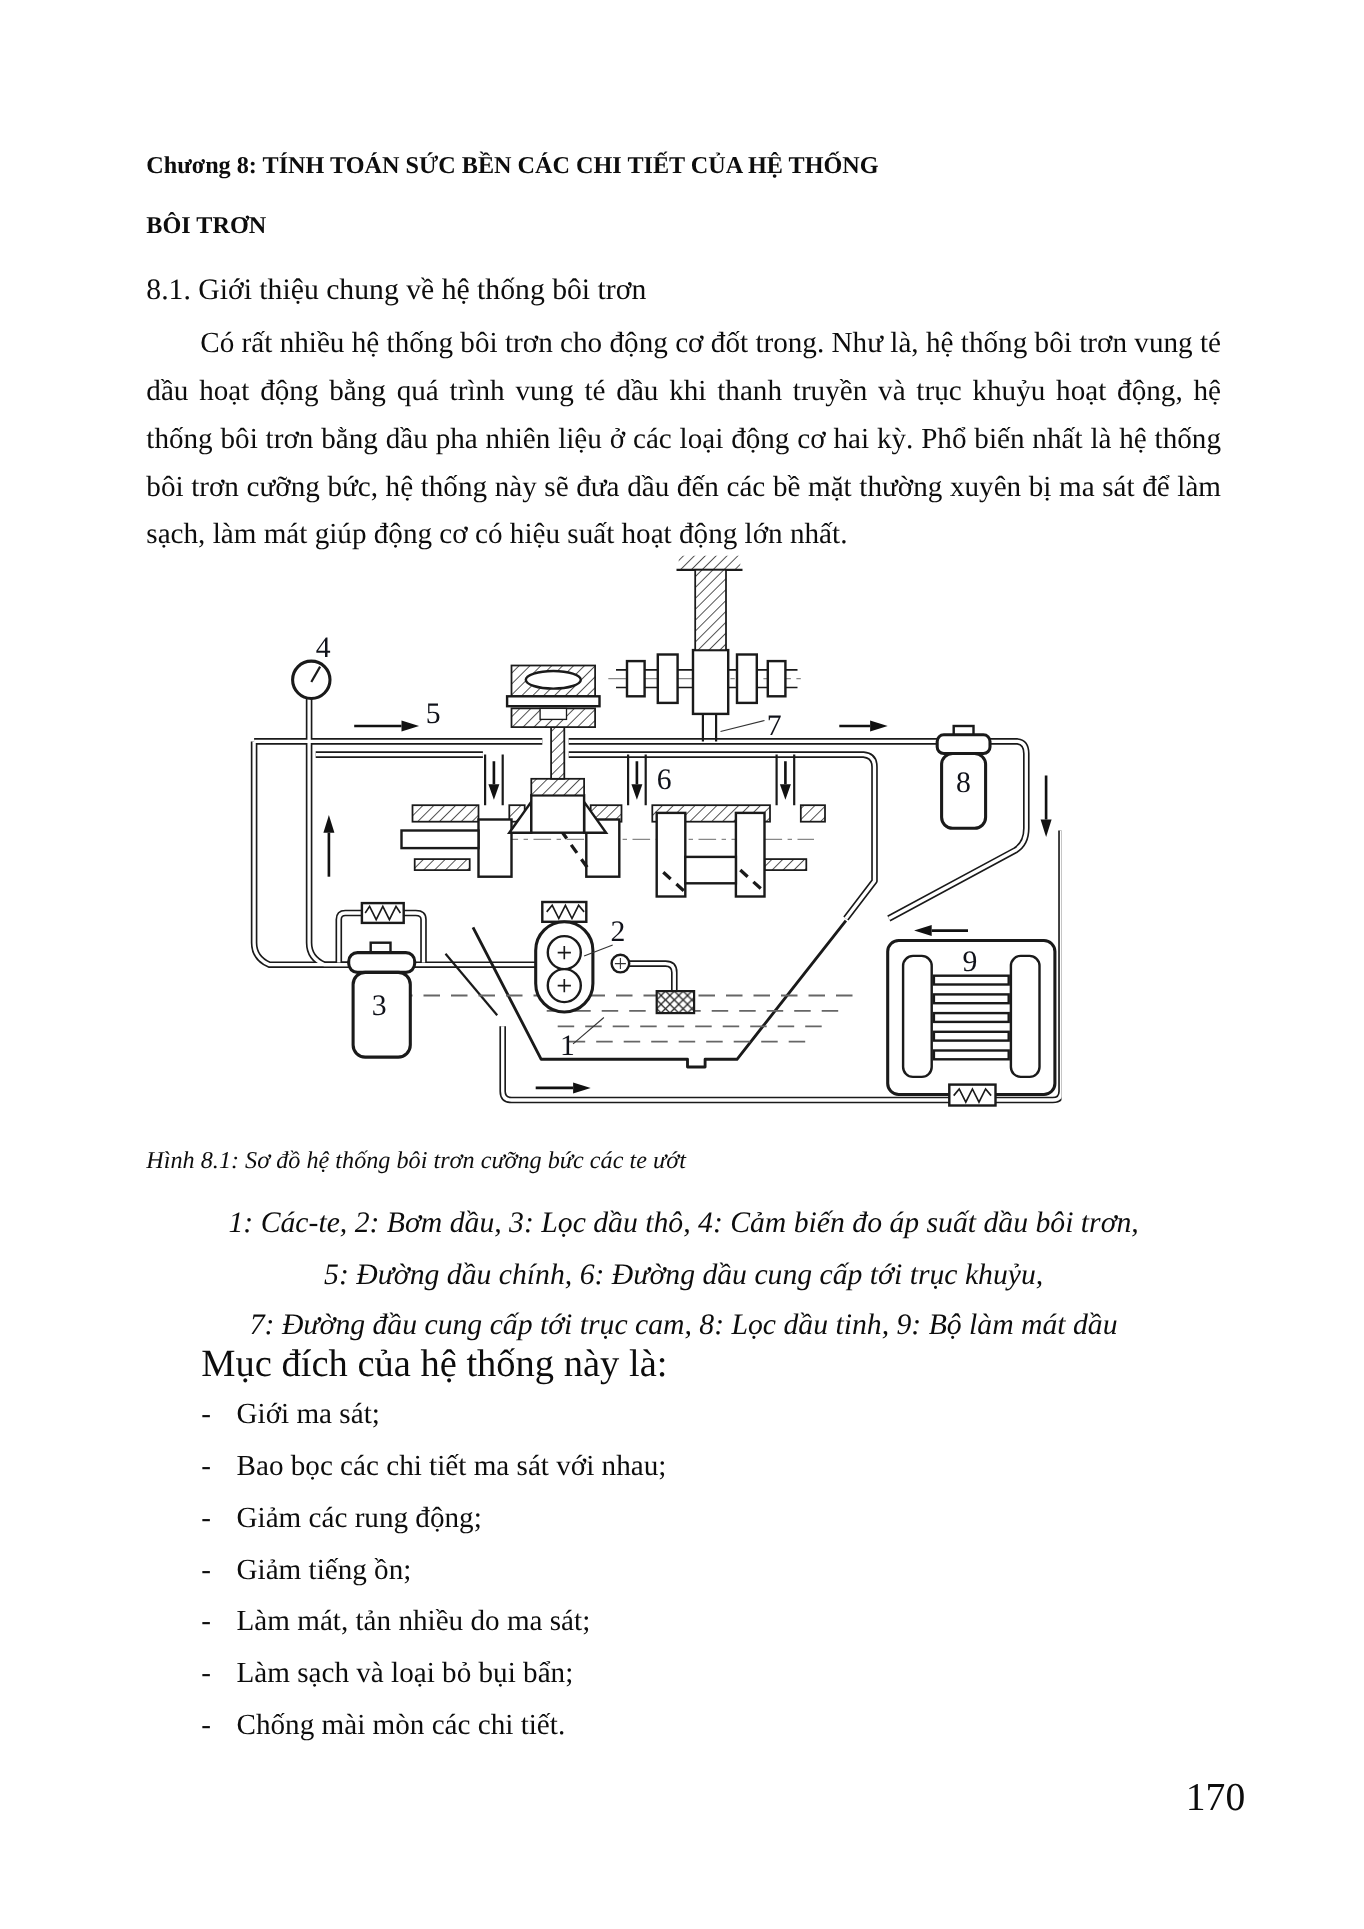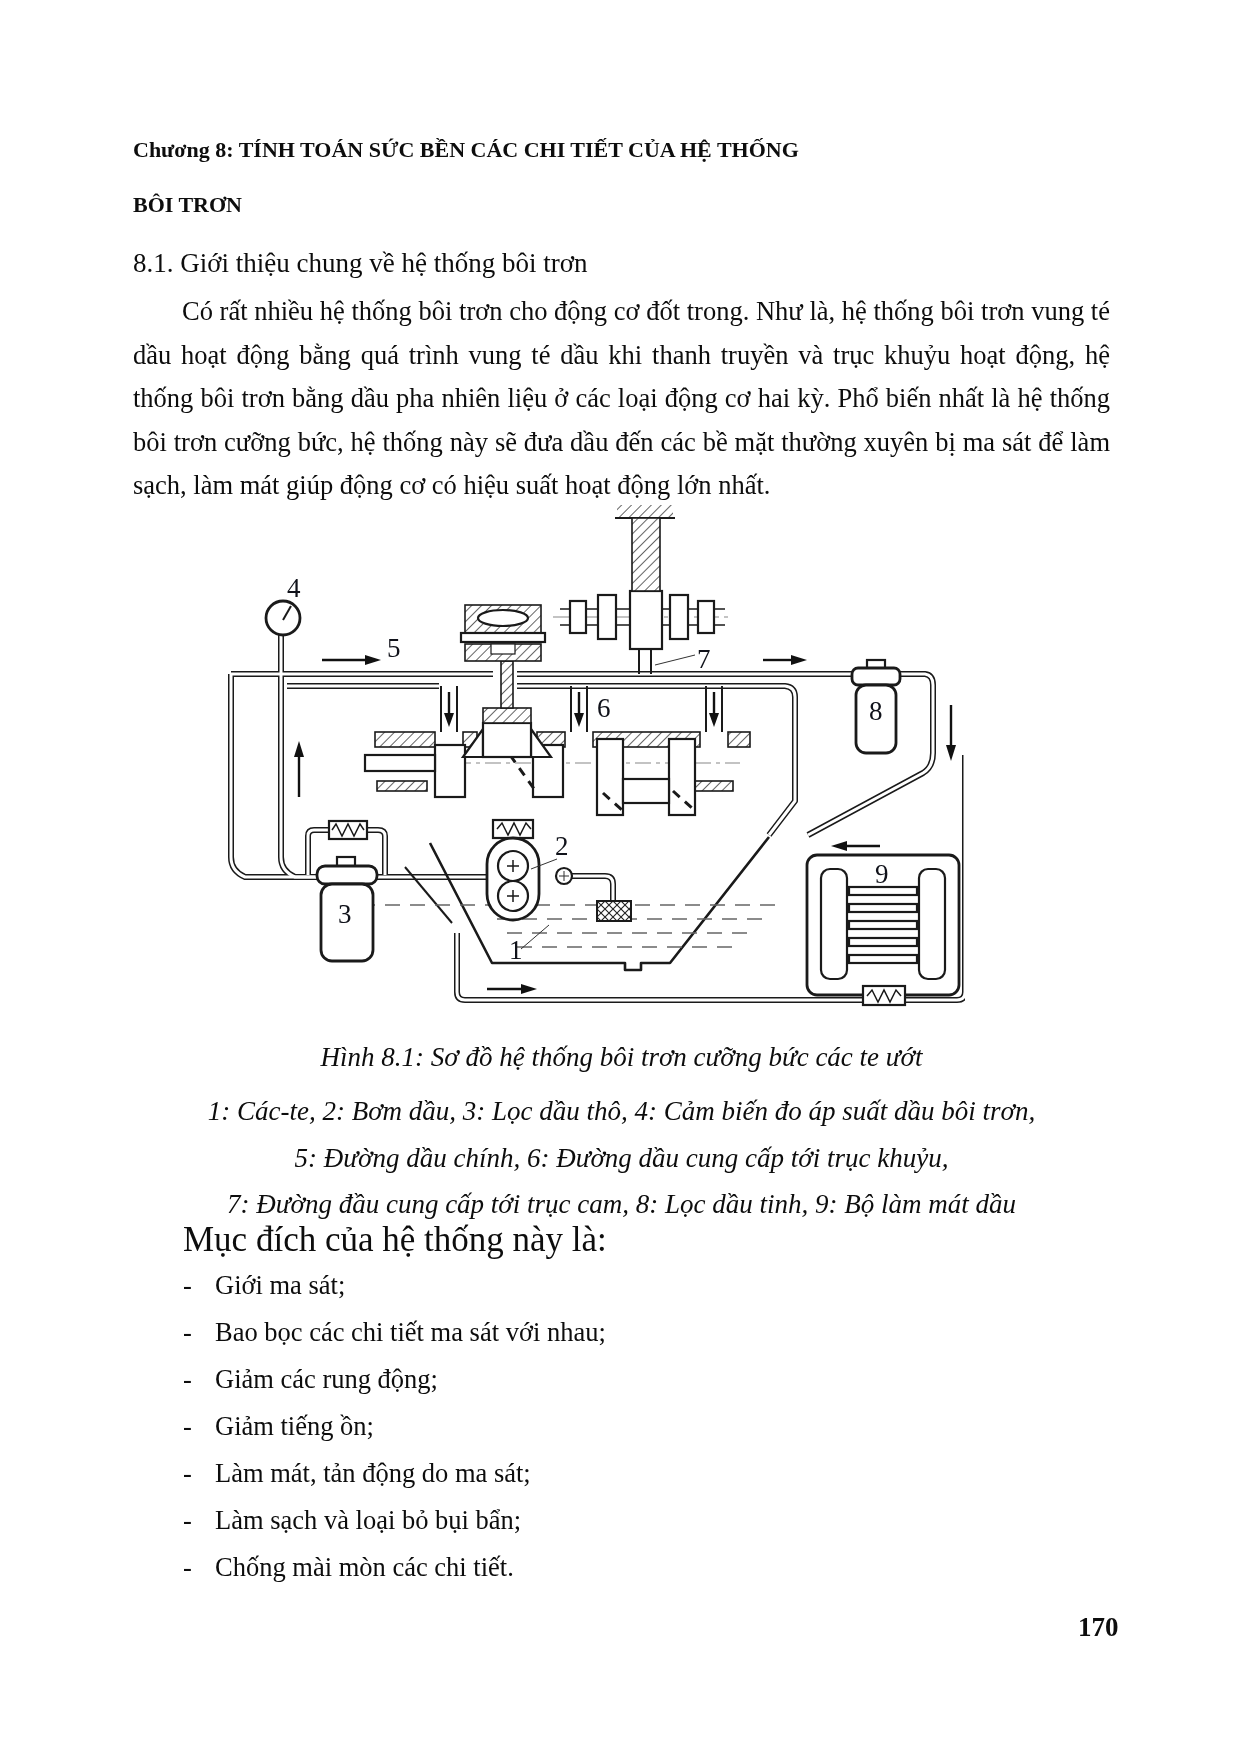--- a/index.html
+++ b/index.html
@@ -19,32 +19,32 @@
     position:absolute;left:133px;top:248px;width:977px;
     font-weight:normal;font-size:27px;
   }
   .para{
     position:absolute;left:133px;top:290px;width:977px;
     font-size:26.5px;line-height:43.5px;text-align:justify;text-indent:49px;
   }
   .fig{position:absolute;left:225px;top:505px;width:740px;height:530px;}
   .caption{
     position:absolute;left:133px;top:1042px;width:977px;
-    font-style:italic;font-size:27px;text-align:center;
+    font-style:italic;font-size:22px;
   }
   .legend{
     position:absolute;left:103px;top:1088px;width:1037px;
     font-style:italic;font-size:27px;line-height:46.5px;text-align:center;
   }
   .legend div{white-space:nowrap;}
   .purpose-intro{position:absolute;left:183px;top:1220px;font-size:35px;}
   .bullets{position:absolute;left:183px;top:1262px;width:930px;}
   .bullet{position:relative;font-size:26.5px;line-height:47px;padding-left:32px;}
   .bullet .dash{position:absolute;left:0;top:0;}
-  .pagenum{position:absolute;left:1078px;top:1612px;font-size:27px;font-weight:bold;}
+  .pagenum{position:absolute;left:1078px;top:1612px;font-size:36px;}
   
   .po{fill:none;stroke:#1a1a1a;stroke-width:6;stroke-linejoin:round;stroke-linecap:butt;}
   .pi{fill:none;stroke:#ffffff;stroke-width:3;stroke-linejoin:round;stroke-linecap:butt;}
   .ln{fill:none;stroke:#1a1a1a;stroke-width:2;}
   .ln15{fill:none;stroke:#1a1a1a;stroke-width:1.5;}
   .thin{fill:none;stroke:#333;stroke-width:1;}
   .wh{fill:#ffffff;stroke:#1a1a1a;stroke-width:2.2;}
   .wh3{fill:#ffffff;stroke:#1a1a1a;stroke-width:2.8;}
   .hat{fill:url(#ph);stroke:#1a1a1a;stroke-width:1.6;}
   .arr{stroke:#111;stroke-width:2.4;fill:none;}
@@ -310,21 +310,21 @@
     <div class="bullet">
       <span class="dash">-</span>
       <span>Giảm các rung động;</span>
     </div>
     <div class="bullet">
       <span class="dash">-</span>
       <span>Giảm tiếng ồn;</span>
     </div>
     <div class="bullet">
       <span class="dash">-</span>
-      <span>Làm mát, tản động do ma sát;</span>
+      <span>Làm mát, tản nhiều do ma sát;</span>
     </div>
     <div class="bullet">
       <span class="dash">-</span>
       <span>Làm sạch và loại bỏ bụi bẩn;</span>
     </div>
     <div class="bullet">
       <span class="dash">-</span>
       <span>Chống mài mòn các chi tiết.</span>
     </div>
   </div>

